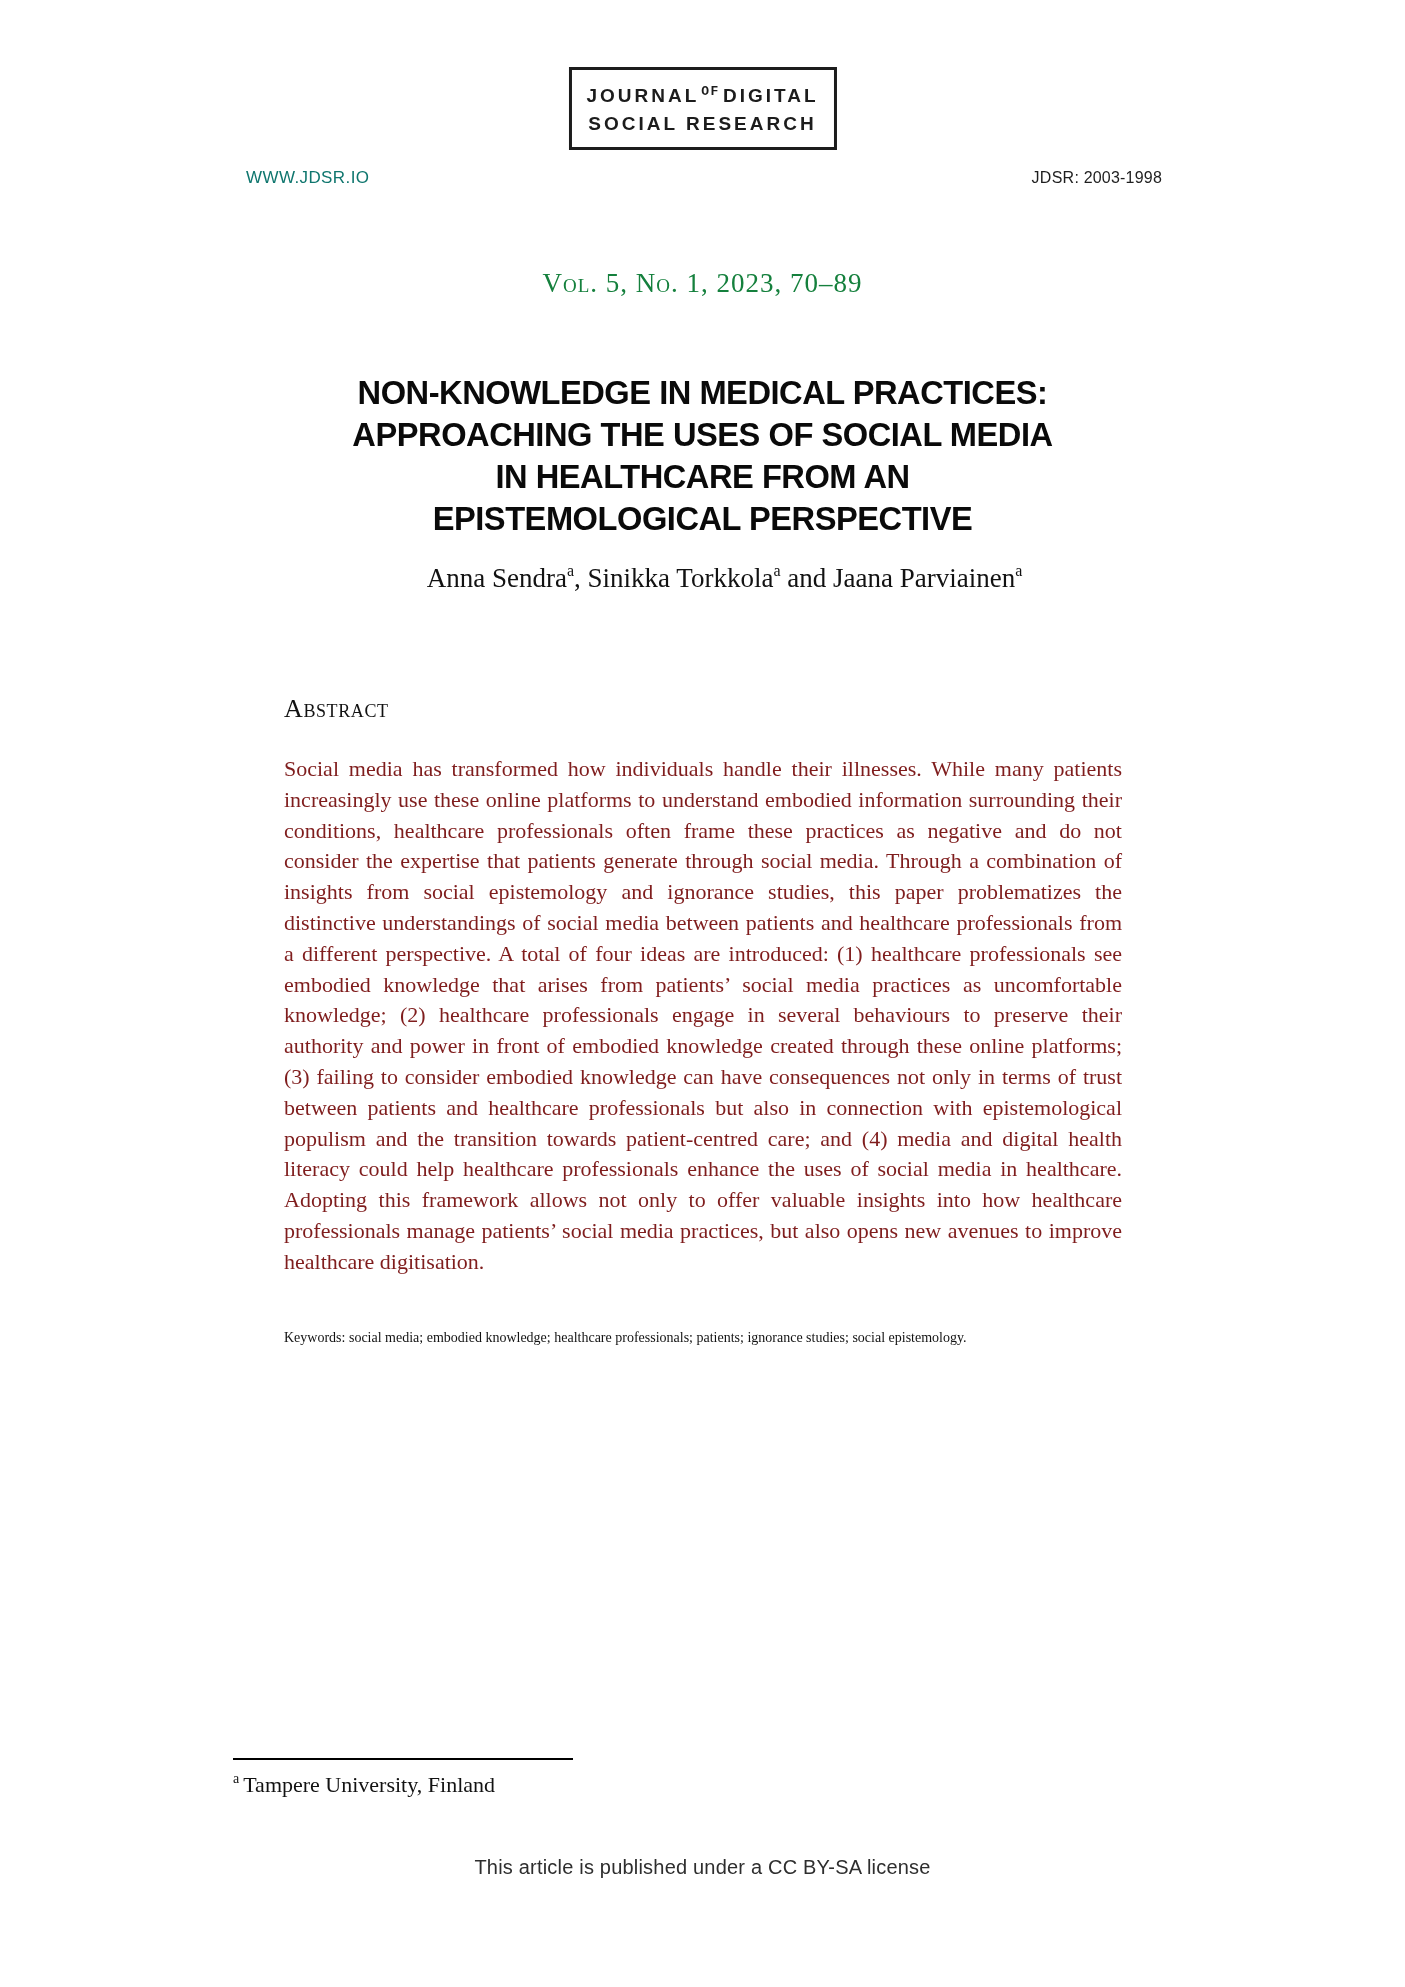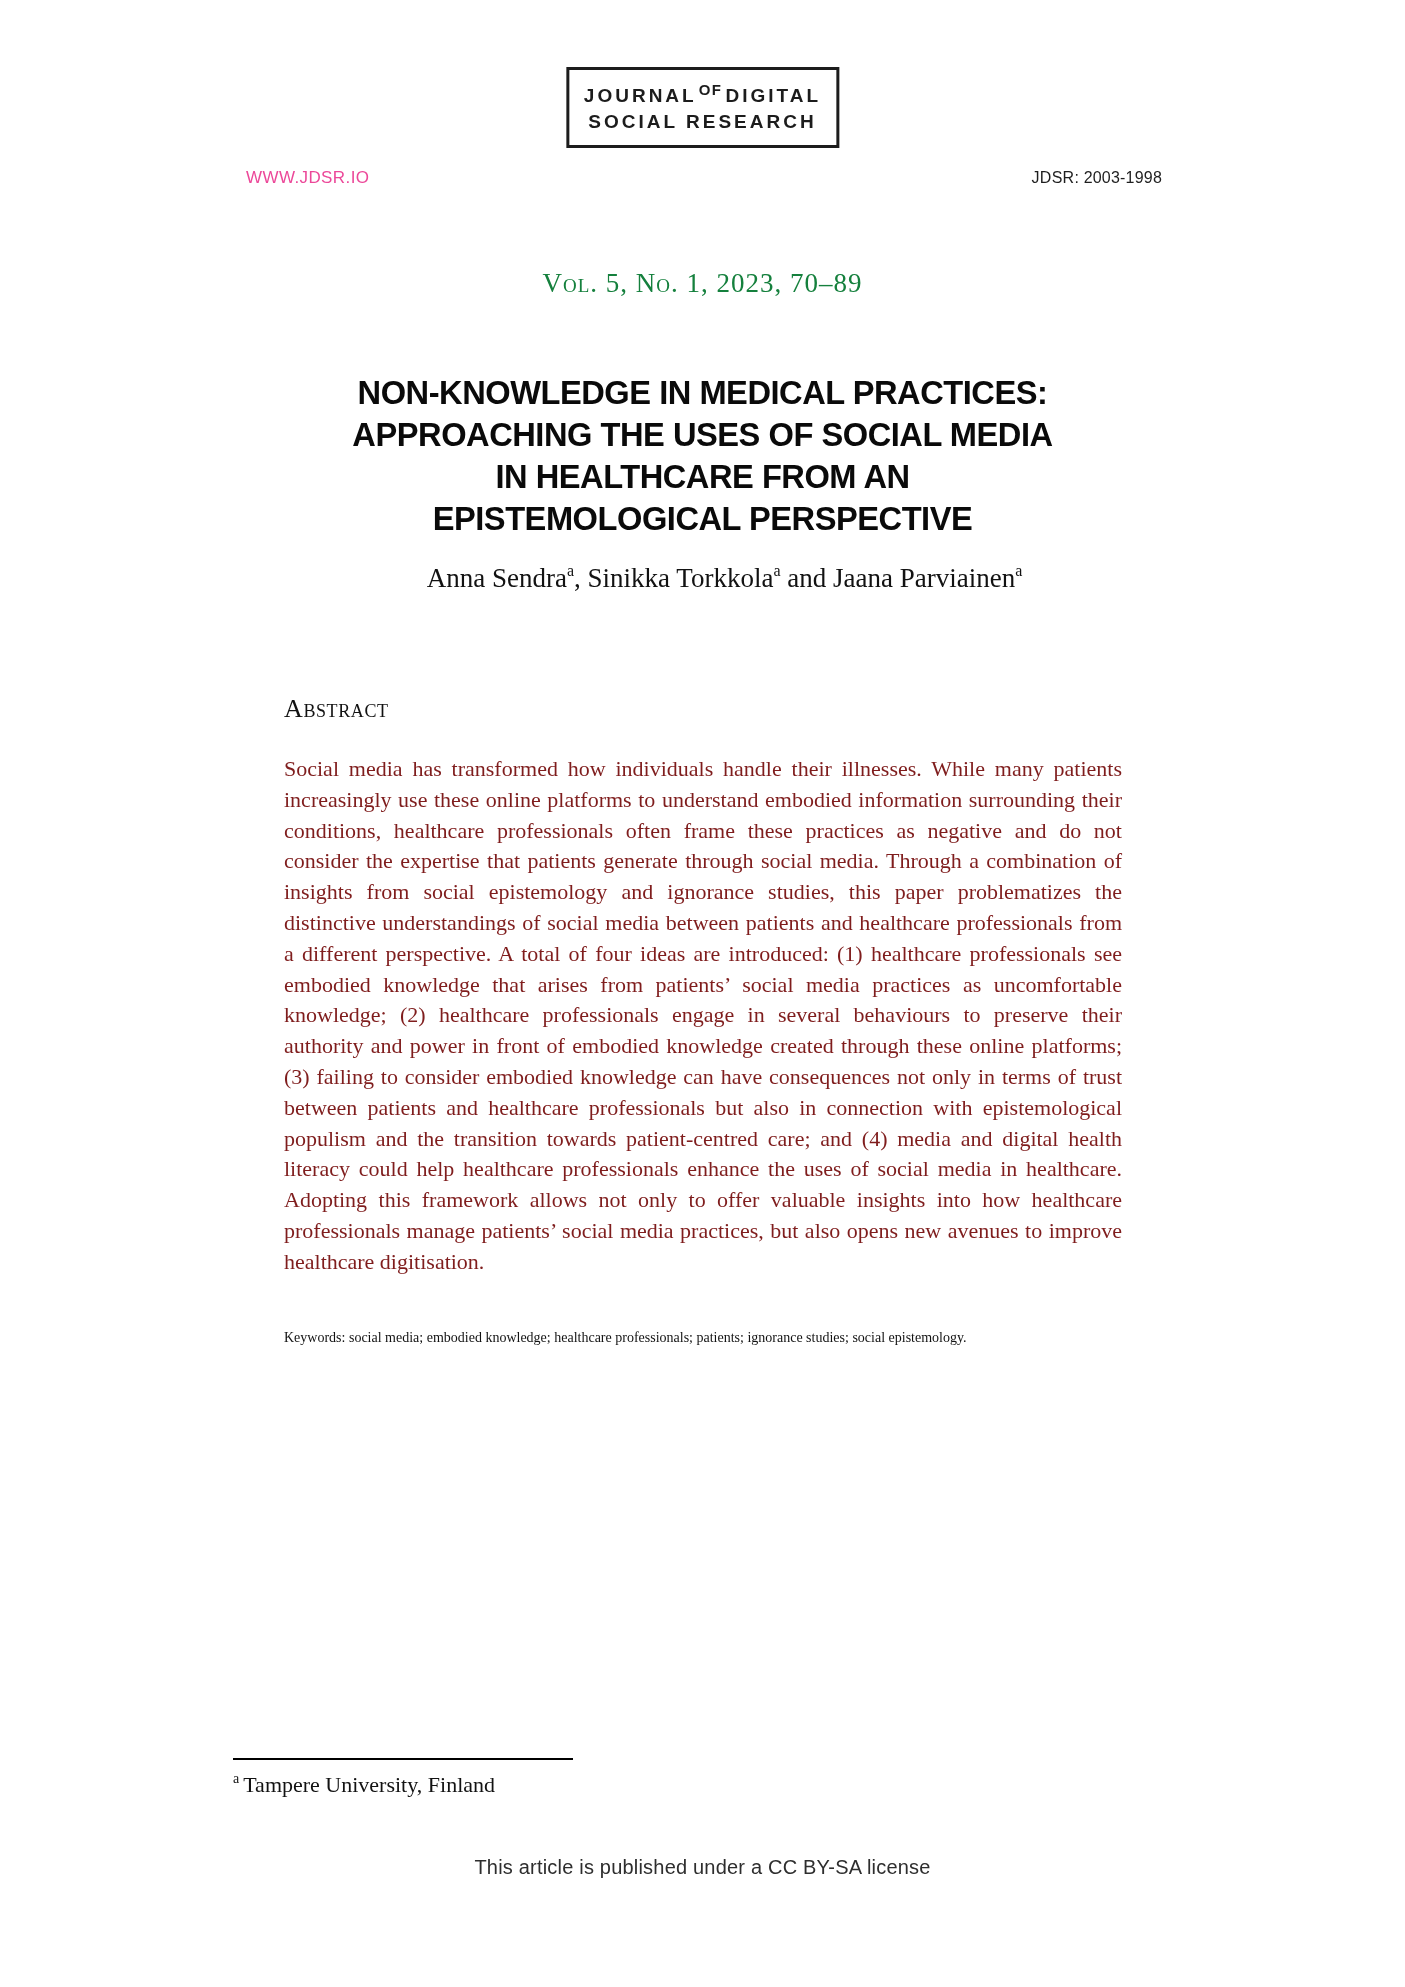--- a/index.html
+++ b/index.html
@@ -31,42 +31,43 @@
   .logo-line {
     font-family: "Liberation Sans", sans-serif;
     font-weight: 700;
     font-size: 19px;
     line-height: 25px;
     letter-spacing: 3px;
     color: #1c1c1c;
     white-space: nowrap;
   }
   .logo-of {
-    font-size: 15px;
+    font-size: 13px;
     letter-spacing: 1.5px;
     position: relative;
     top: -7px;
     margin: 0 3px 16px 2px;
+    font-family: Liberation Mono, monospace;
   }
 
   
   .header-row {
     position: absolute;
     top: 168px;
     left: 246px;
     right: 243px;
     display: flex;
     justify-content: space-between;
     align-items: baseline;
   }
   .website {
     font-family: "Liberation Sans", sans-serif;
     font-size: 17px;
     letter-spacing: 0.4px;
-    color: #ec4899;
+    color: #0f766e;
   }
   .issn { font-family: "Liberation Sans", sans-serif; color: #1e1e1e; white-space: nowrap; }
   .issn-label { font-size: 16px; letter-spacing: 0.3px; }
   .issn-value { font-size: 16px; letter-spacing: 0.2px; }
 
   
   .vol-line {
     position: absolute;
     top: 268px;
     left: 0;

